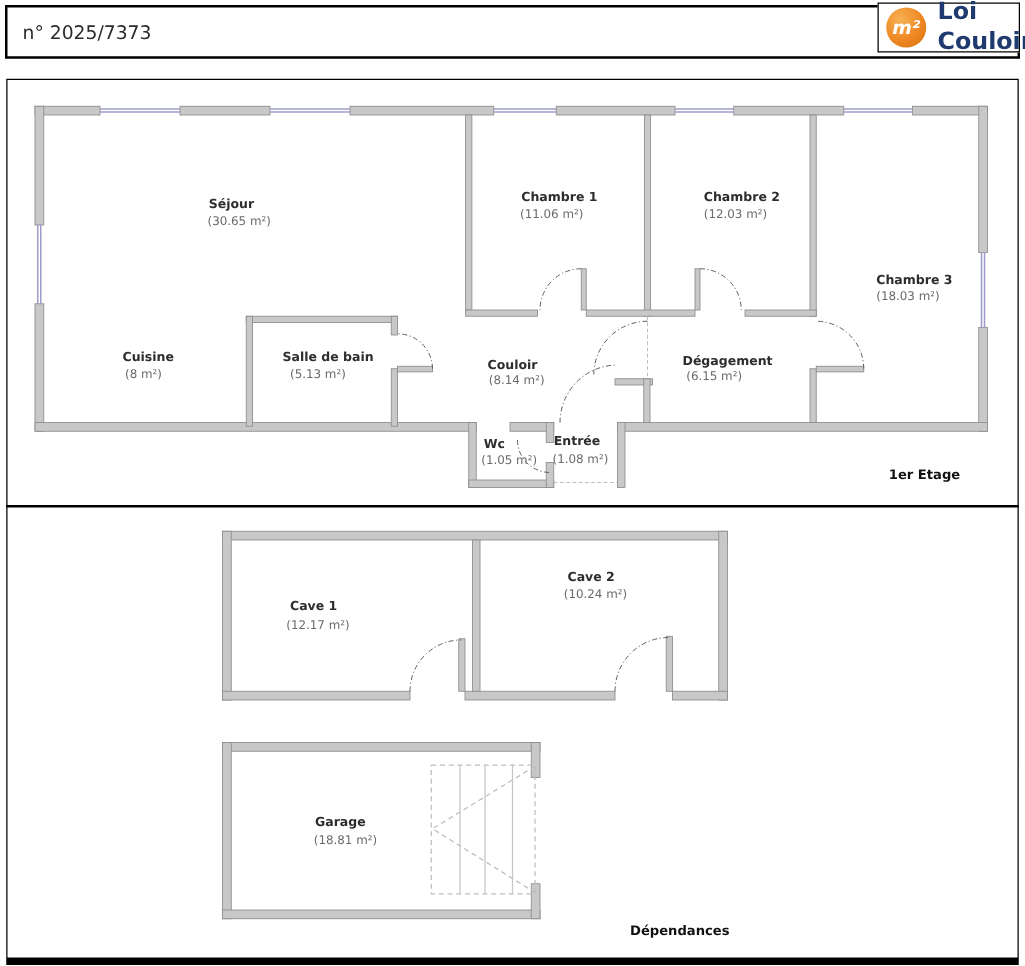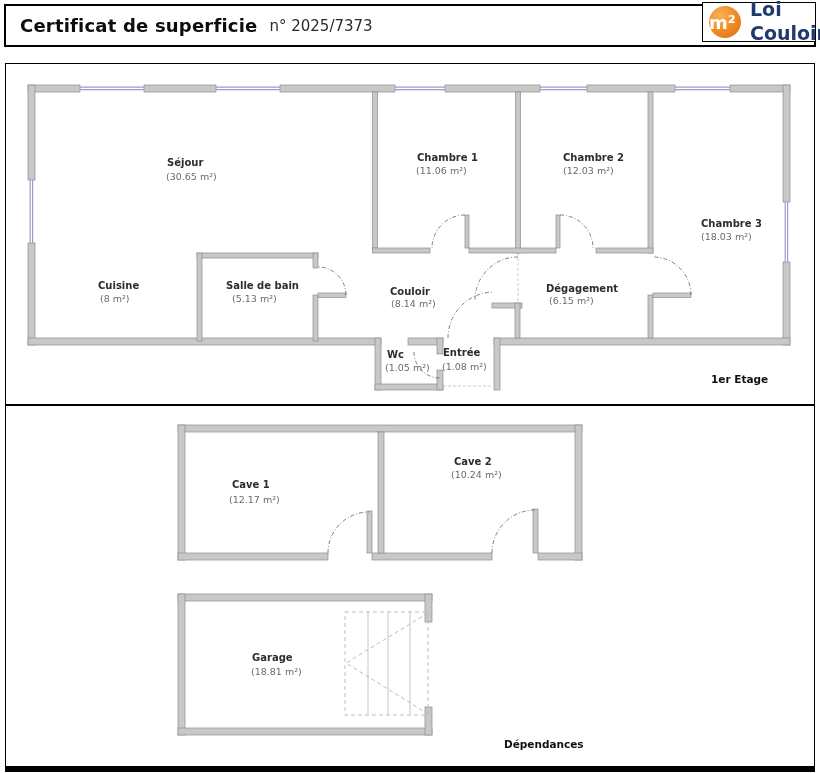--- a/index.html
+++ b/index.html
@@ -3,21 +3,21 @@
 <meta charset="utf-8">
 <style>
   html,body{margin:0;padding:0;background:#ffffff;}
   body{width:820px;height:773px;position:relative;font-family:"DejaVu Sans","Liberation Sans",sans-serif;overflow:hidden;}
 
   
   .header-box{position:absolute;left:4px;top:4px;width:812px;height:43px;border:2px solid #000;box-sizing:border-box;display:flex;align-items:center;background:#fff;}
   .title{font-size:18px;font-weight:bold;color:#0d0d0d;margin-left:14px;letter-spacing:.2px;}
   .doc-number{font-size:15px;color:#2b2b2b;margin-left:12px;}
   .logo-box{position:absolute;left:702px;top:2px;width:114px;height:40px;background:#fff;border:1px solid #000;box-sizing:border-box;display:flex;align-items:center;z-index:5;}
-  .m2-circle{width:32px;height:32px;border-radius:50%;margin-left:6px;background:radial-gradient(circle at 35% 30%,#f7b254,#ee8722 55%,#d96f0d);color:#fff;font-size:18px;font-weight:bold;display:flex;align-items:center;flex:0 0 auto;}
+  .m2-circle{width:32px;height:32px;border-radius:50%;margin-left:6px;background:radial-gradient(circle at 35% 30%,#f7b254,#ee8722 55%,#d96f0d);color:#fff;font-size:15px;font-weight:bold;display:flex;align-items:center;justify-content:center;flex:0 0 auto;font-style:italic;}
   .logo-text{margin-left:9px;color:#1e3a6e;font-size:19px;font-weight:bold;line-height:1.25;}
 
   
   .main-frame{position:absolute;left:5px;top:63px;width:810px;height:709px;border:1px solid #000;border-bottom:6px solid #000;box-sizing:border-box;background:#fff;}
   .frame-divider{position:absolute;left:5px;top:404px;width:810px;height:2px;background:#000;}
 
   svg{position:absolute;}
   .wall rect{fill:#c8c8c8;stroke:#8e8e8e;stroke-width:.7;}
   .window line{stroke:#9c9cca;stroke-width:1.2;}
   .door path{fill:none;stroke:#5f5f5f;stroke-width:.8;stroke-dasharray:4 2 1 2;}
@@ -25,21 +25,20 @@
   .garage-door path,.garage-door rect{fill:none;stroke:#bdbdbd;stroke-width:1;stroke-dasharray:4 3;}
   .garage-door line{stroke:#c6c6c6;stroke-width:1;}
   .room-name{font-family:"DejaVu Sans","Liberation Sans",sans-serif;font-size:10px;font-weight:bold;fill:#2d2d2d;}
   .room-area{font-family:"DejaVu Sans","Liberation Sans",sans-serif;font-size:9.5px;fill:#6b6b6b;}
   .plan-caption{font-family:"DejaVu Sans","Liberation Sans",sans-serif;font-size:10.5px;font-weight:bold;fill:#111;}
 </style>
 </head>
 <body>
 
 <div class="header-box">
-  <span class="title">Certificat de superficie</span>
   <span class="doc-number">n° 2025/7373</span>
 </div>
 
 <div class="logo-box">
   <div class="m2-circle">
     <span>m²</span>
   </div>
   <div class="logo-text">
     <div>Loi</div>
     <div>Couloir</div>

